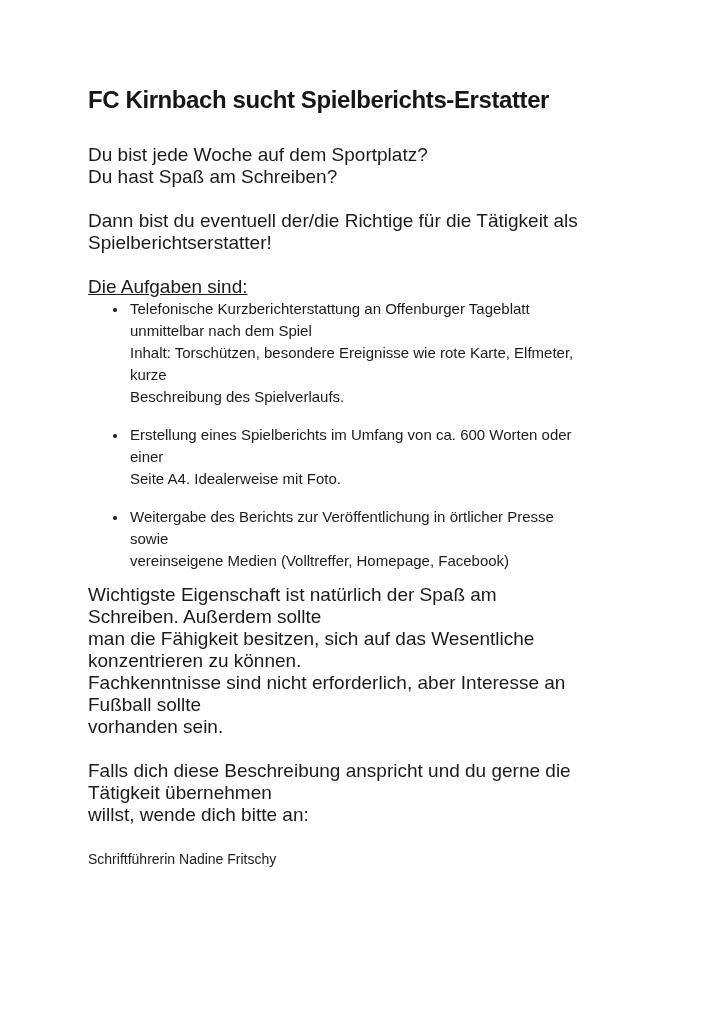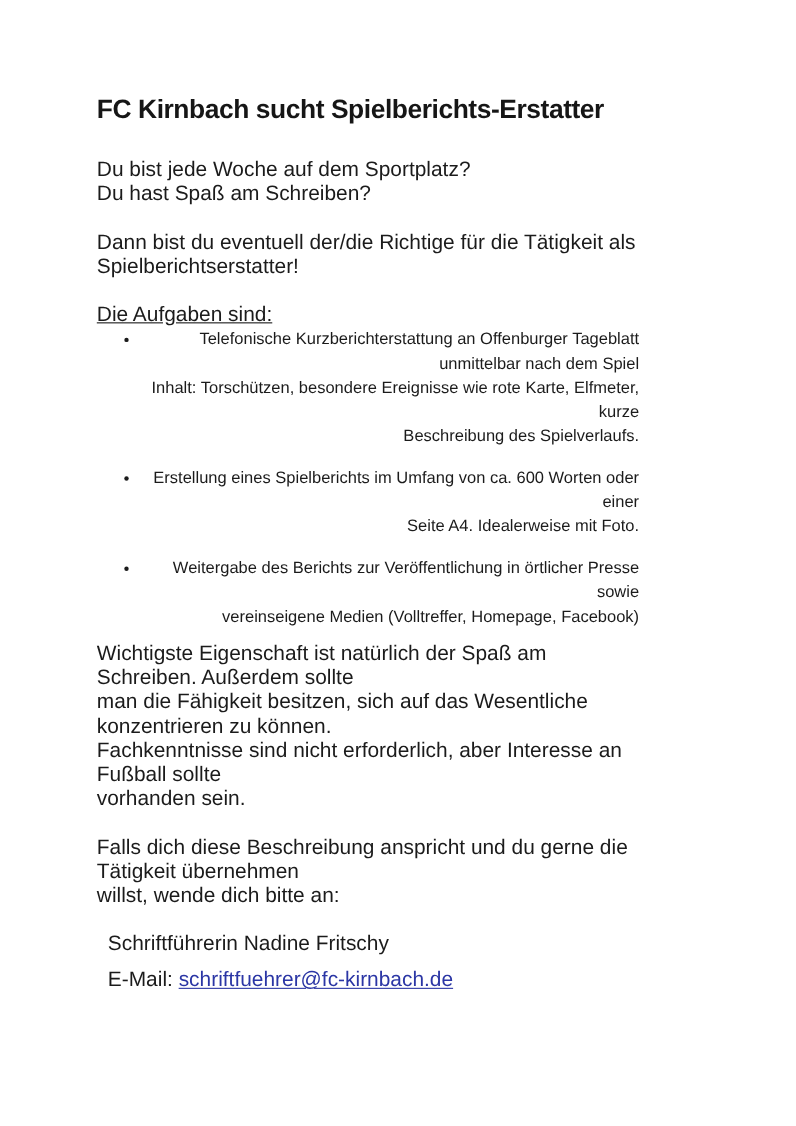--- a/index.html
+++ b/index.html
@@ -38,39 +38,38 @@
     white-space: pre-line;
   }
   p.para.tight {
     margin-bottom: 0;
     text-decoration: underline;
   }
   ul.task-list {
     margin: 0 0 12px 0;
     padding: 0 0 0 40px;
     list-style: disc outside;
-    text-align: right;
   }
   ul.task-list li {
     font-size: 15px;
     line-height: 22px;
     white-space: pre-line;
     padding-left: 2px;
   }
   ul.task-list li::marker {
     font-size: 13px;
     color: #1b1b1b;
   }
   ul.task-list li + li {
     margin-top: 16px;
   }
   .contact-block p {
-    font-size: 19px;
+    font-size: 14px;
     line-height: 22px;
-    margin: 10px;
+    margin: 0;
     white-space: pre-line;
   }
   a.email-link {
     color: #2b36a5;
     text-decoration: underline;
     text-underline-offset: 2px;
   }
 </style>
 </head>
 <body>
@@ -101,16 +100,15 @@
   <p class="para">Wichtigste Eigenschaft ist natürlich der Spaß am Schreiben. Außerdem sollte
 man die Fähigkeit besitzen, sich auf das Wesentliche konzentrieren zu können.
 Fachkenntnisse sind nicht erforderlich, aber Interesse an Fußball sollte
 vorhanden sein.</p>
 
   <p class="para">Falls dich diese Beschreibung anspricht und du gerne die Tätigkeit übernehmen
 willst, wende dich bitte an:</p>
 
   <div class="contact-block">
     <p>Schriftführerin Nadine Fritschy</p>
-    <p><span>E-Mail: </span><a class="email-link" href="#">schriftfuehrer@fc-kirnbach.de</a></p>
   </div>
 
 </div>
 
 </body></html>

